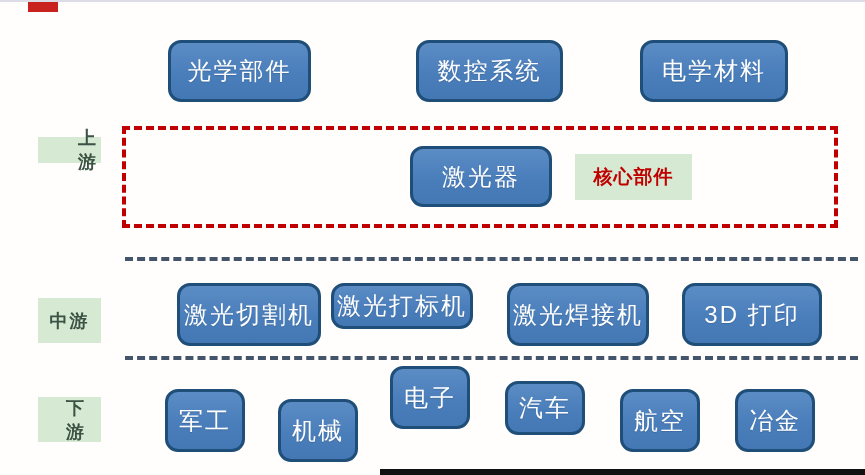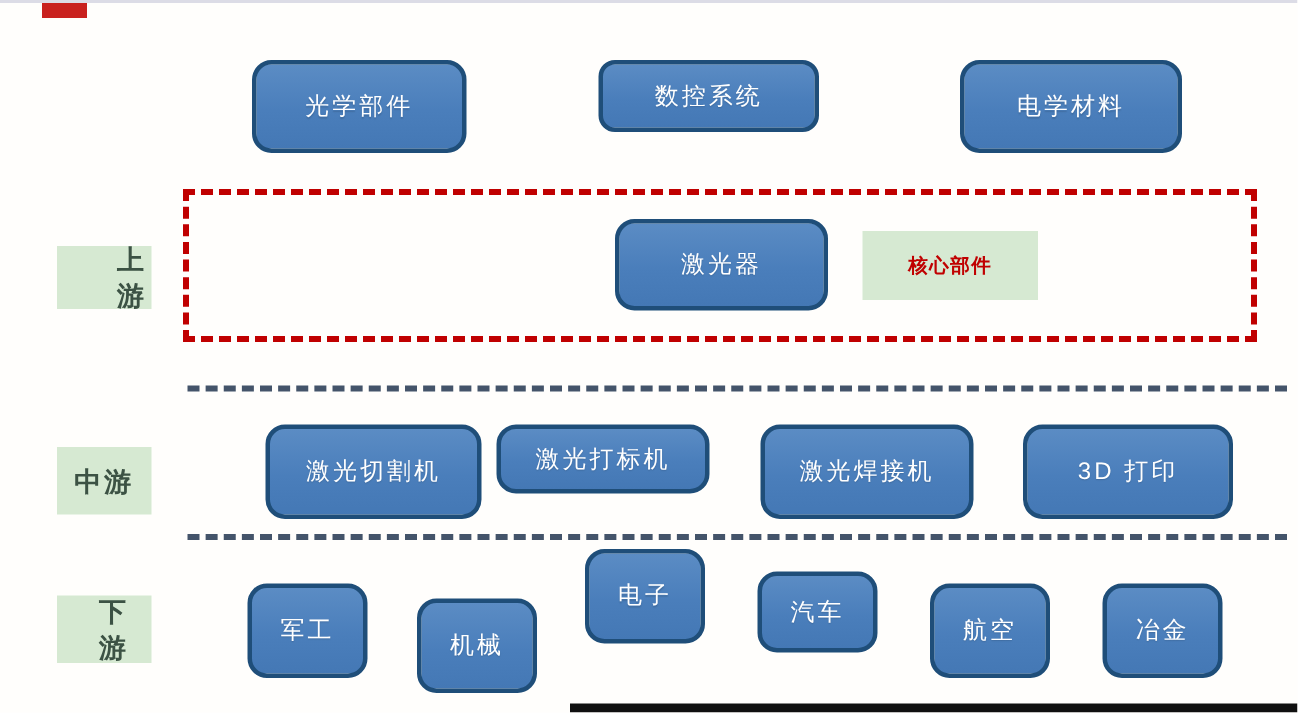--- a/index.html
+++ b/index.html
@@ -25,21 +25,21 @@
     position:absolute;left:380px;top:469px;width:485px;height:6px;
     background:#101010;
   }
   .bbox{
     position:absolute;
     background:linear-gradient(180deg,#5b8cc4 0%,#4a7ebb 55%,#4478b5 100%);
     border:3px solid #1f4e79;
     border-radius:13px;
     color:#ffffff;
     display:flex;align-items:center;justify-content:center;
-    font-size:16px;letter-spacing:2px;font-weight:500;
+    font-size:24px;letter-spacing:2px;font-weight:500;
     box-sizing:border-box;
     text-shadow:0 1px 1px rgba(0,0,0,0.15);
   }
   .stage{
     position:absolute;
     background:#d6e9d2;
     color:#3c5244;
     display:flex;align-items:center;justify-content:center;
     font-size:18px;font-weight:700;letter-spacing:2px;
     box-sizing:border-box;
@@ -48,37 +48,37 @@
     position:absolute;left:122px;top:126px;width:716px;height:102px;
     border:4px dashed #c00000;
     box-sizing:border-box;
     background:transparent;
   }
   .core-tag{
     position:absolute;left:575px;top:154px;width:117px;height:46px;
     background:#d6e9d2;
     color:#c00000;
     display:flex;align-items:center;justify-content:center;
-    font-size:13px;font-weight:800;letter-spacing:1px;
+    font-size:19px;font-weight:800;letter-spacing:1px;
   }
   .blue-dash{
     position:absolute;height:0;
     border-top:4px dashed #44546a;
   }
   .blue-dash.one{left:125px;top:257px;width:733px;}
   .blue-dash.two{left:125px;top:356px;width:733px;}
 
   
   .b-optics{left:168px;top:40px;width:143px;height:62px;}
-  .b-cnc{left:399px;top:40px;width:147px;height:48px;border-radius:11px;}
+  .b-cnc{left:416px;top:40px;width:147px;height:62px;}
   .b-electric{left:640px;top:40px;width:148px;height:62px;}
   
   .b-laser{left:410px;top:146px;width:142px;height:61px;}
   
-  .stage-up{left:38px;top:164px;width:63px;height:42px;padding-left:40px;}
+  .stage-up{left:38px;top:137px;width:63px;height:26px;padding-left:40px;}
   .stage-mid{left:38px;top:298px;width:63px;height:45px;}
   .stage-down{left:38px;top:397px;width:63px;height:45px;padding-left:28px;}
   
   .b-cut{left:157px;top:283px;width:144px;height:63px;margin-left:20px;}
   .b-mark{left:331px;top:283px;width:142px;height:46px;}
   .b-weld{left:507px;top:283px;width:142px;height:63px;}
   .b-3d{left:682px;top:283px;width:140px;height:63px;}
   
   .b-d0{left:165px;top:389px;width:80px;height:63px;}
   .b-d1{left:278px;top:389px;width:80px;height:63px;margin-top:10px;}

